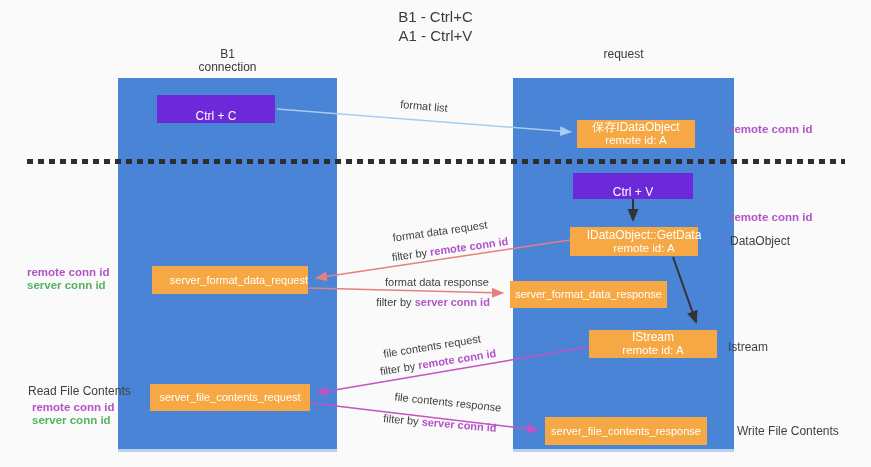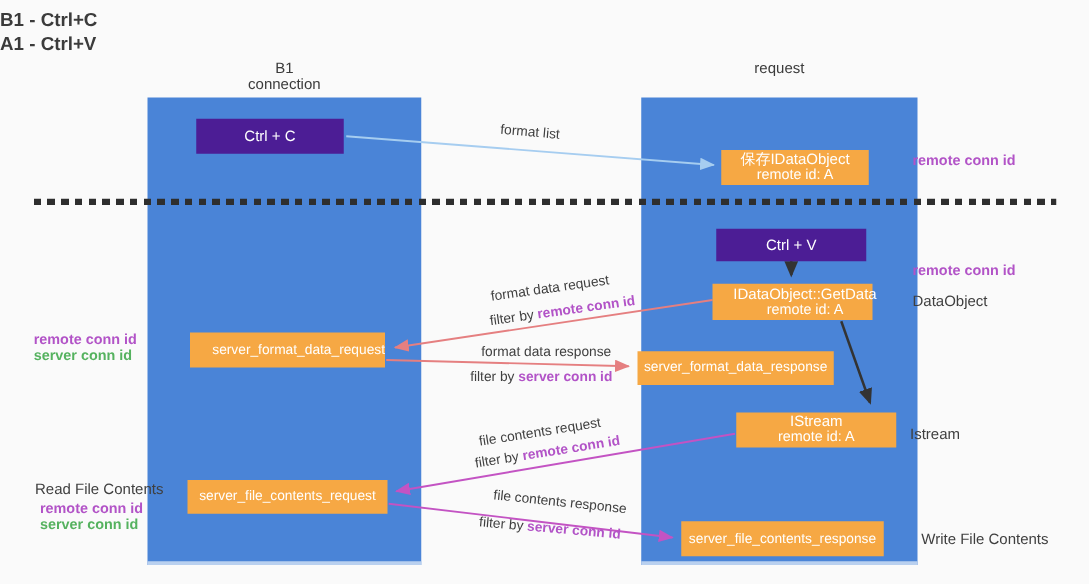--- a/index.html
+++ b/index.html
@@ -2,37 +2,37 @@
 <html><head>
 <meta charset="utf-8">
 <style>
   html,body{margin:0;padding:0;background:#fafafa;}
   #canvas{
     position:relative;width:871px;height:467px;background:#fafafa;
     font-family:"Liberation Sans",sans-serif;color:#3f3f3f;overflow:hidden;
   }
   .abs{position:absolute;}
   
-  .page-title{left:0;top:7;width:871px;font-size:15px;line-height:19px;color:#3b3b3b;font-weight:bold;}
+  .page-title{left:0;top:7;width:871px;text-align:center;font-size:15px;line-height:19px;color:#3b3b3b;}
   
   .col-header{font-size:12px;line-height:13px;text-align:center;color:#3b3b3b;}
   
   .lifeline{background:#4a84d7;border-bottom:3px solid #b9d0ef;}
   
   .dashline{
     height:5px;
     background:repeating-linear-gradient(90deg,#2e2e2e 0 6px,transparent 6px 11px);
   }
   
   .node{
     display:flex;flex-direction:column;align-items:center;justify-content:center;
     color:#fff;text-align:center;box-sizing:border-box;
   }
   .node.orange{background:#f6a844;}
-  .node.green{background:#4c1d95;}
+  .node.green{background:#6d28d9;justify-content:flex-end;}
   .node .l1{font-size:12px;line-height:13px;}
   .node .l2{font-size:11.5px;line-height:13px;}
   .node .single{font-size:11px;line-height:13px;}
   .node.green .single{font-size:12px;}
   
   .alabel{
     font-size:11px;white-space:nowrap;color:#3f3f3f;
     transform-origin:center center;
   }
   .alabel .hl-purple{color:#b253c7;font-weight:bold;}
@@ -92,21 +92,21 @@
 
   <div class="abs node green" style="left:157px;top:95px;width:118px;height:28px;">
     <div class="single">Ctrl + C</div>
   </div>
 
   <div class="abs node orange" style="left:577px;top:120px;width:118px;height:28px;">
     <div class="l1">保存IDataObject</div>
     <div class="l2">remote id: A</div>
   </div>
 
-  <div class="abs node green" style="left:573px;top:183px;width:120px;height:26px;">
+  <div class="abs node green" style="left:573px;top:173px;width:120px;height:26px;">
     <div class="single">Ctrl + V</div>
   </div>
 
   <div class="abs node orange" style="left:570px;top:227px;width:128px;height:29px;padding-left:20px;">
     <div class="l1">IDataObject::GetData</div>
     <div class="l2">remote id: A</div>
   </div>
 
   <div class="abs node orange" style="left:152px;top:266px;width:156px;height:28px;align-items:flex-end;">
     <div class="single">server_format_data_request</div>

